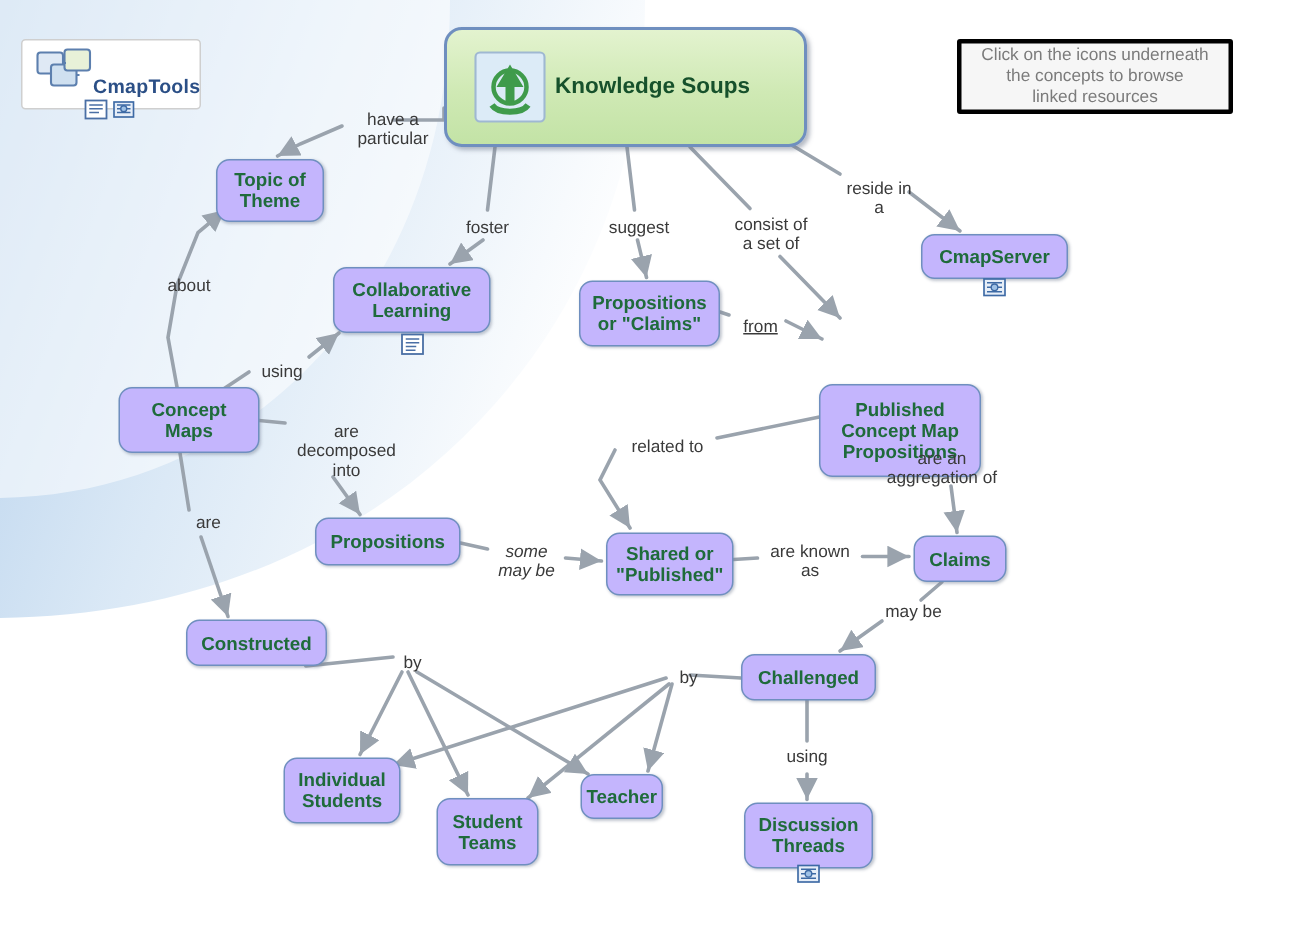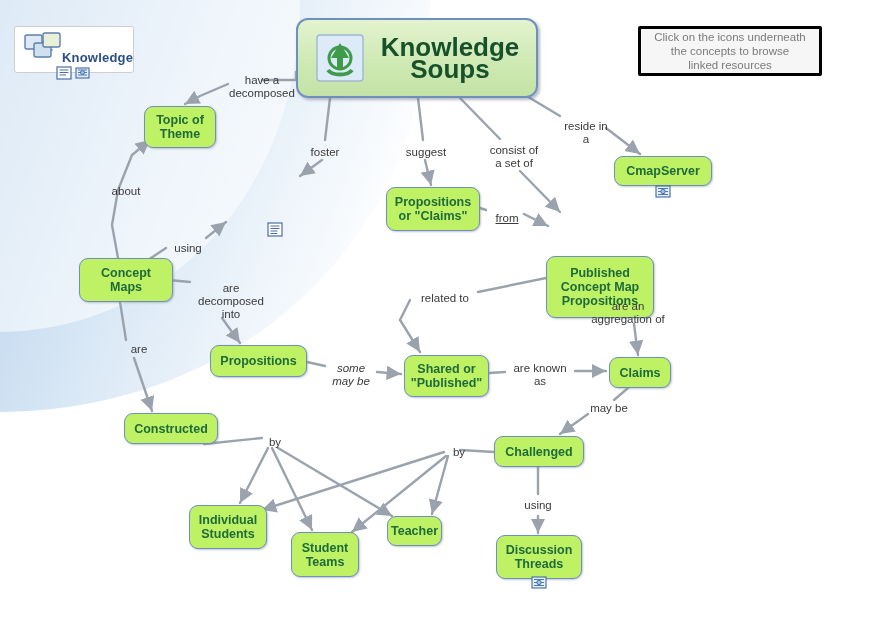--- a/index.html
+++ b/index.html
@@ -32,39 +32,39 @@
     width: 876px;
     height: 629px;
     pointer-events: none;
   }
   
   .node {
     position: absolute;
     box-sizing: border-box;
     border: 1px solid #6f8fbf;
     border-radius: 9px;
-    background: #bef264;
+    background: #c4b5fd;
     color: #1f6b3b;
     font-size: 12.5px;
     line-height: 14px;
     text-align: center;
     display: flex;
     align-items: center;
     justify-content: center;
     padding: 3px 6px;
     box-shadow: 1px 1px 2px rgba(120,130,150,0.45);
     white-space: pre-line;
     font-weight: bold;
   }
   .node.root {
     border: 2px solid #6f8fbf;
     border-radius: 12px;
     background: linear-gradient(to bottom, #e3f3cf 0%, #cfe9b4 55%, #c3e3a6 100%);
     color: #16512b;
-    font-size: 26px;
+    font-size: 15px;
     line-height: 22px;
     font-weight: bold;
     justify-content: flex-start;
     padding-left: 72px;
     box-shadow: 2px 2px 3px rgba(110,120,140,0.5);
   }
   
   .linklabel {
     position: absolute;
     color: #3a3a3a;
@@ -207,21 +207,21 @@
     </g>
   </svg>
 
   <div id="logo-panel"></div>
   <svg style="position:absolute;left:22px;top:30px;width:42px;height:38px;" viewBox="0 0 42 38">
     <rect x="3" y="5" width="17" height="14" rx="2" fill="#dfe9f5" stroke="#5c7fae" stroke-width="1.4"></rect>
     <rect x="12" y="13" width="17" height="14" rx="2" fill="#cfe0f0" stroke="#5c7fae" stroke-width="1.4"></rect>
     <rect x="21" y="3" width="17" height="14" rx="2" fill="#e8f1d8" stroke="#5c7fae" stroke-width="1.4"></rect>
     <path d="M20,12 L22,12 M29,20 L31,20" stroke="#5c7fae" stroke-width="1.2"></path>
   </svg>
-  <div id="logo-text">Knowledge</div>
+  <div id="logo-text">CmapTools</div>
   <svg class="resicon" style="left:56px;top:66px;width:17px;height:14px;" viewBox="0 0 17 14">
     <rect x="1" y="1" width="14" height="12" fill="#ffffff" stroke="#4a6fa5" stroke-width="1.2"></rect>
     <path d="M3.5,4 H12.5 M3.5,6.5 H12.5 M3.5,9 H10" stroke="#4a6fa5" stroke-width="1"></path>
   </svg>
   <svg class="resicon" style="left:74px;top:66px;width:17px;height:14px;" viewBox="0 0 17 14">
     <rect x="2" y="2" width="13" height="10" fill="#e6eef8" stroke="#3d6aa5" stroke-width="1.1"></rect>
     <path d="M4,4 H13 M4,6.5 H13 M4,9 H13" stroke="#3d6aa5" stroke-width="0.9"></path>
     <circle cx="8.5" cy="6.5" r="2" fill="#9ec1e6" stroke="#3d6aa5" stroke-width="0.9"></circle>
   </svg>
 
@@ -237,20 +237,24 @@
     <path d="M24,9 L33,24 L27,24 L27,34 L21,34 L21,24 L15,24 Z" fill="#3f9b4b"></path>
     <path d="M12,36 C16,42 32,42 36,36" stroke="#3f9b4b" stroke-width="4" fill="none"></path>
     <circle cx="24" cy="24" r="11" fill="none" stroke="#3f9b4b" stroke-width="3"></circle>
   </svg>
 
   <div class="node" style="left:144px;top:106px;width:72px;height:42px;">
     <span>Topic of
 Theme</span>
   </div>
 
+  <div class="node" style="left:222px;top:178px;width:105px;height:44px;">
+    <span>Collaborative
+Learning</span>
+  </div>
   <svg class="resicon" style="left:266px;top:222px;" viewBox="0 0 18 15">
     <rect x="2" y="1" width="14" height="13" fill="#ffffff" stroke="#4a6fa5" stroke-width="1.2"></rect>
     <path d="M4.5,4 H13.5 M4.5,6.5 H13.5 M4.5,9 H11.5 M4.5,11.5 H11" stroke="#4a6fa5" stroke-width="1"></path>
   </svg>
 
   <div class="node" style="left:386px;top:187px;width:94px;height:44px;">
     <span>Propositions
 or "Claims"</span>
   </div>
 
@@ -313,21 +317,21 @@
     <span>Discussion
 Threads</span>
   </div>
   <svg class="resicon" style="left:530px;top:575px;" viewBox="0 0 18 15">
     <rect x="2" y="2" width="14" height="11" fill="#e6eef8" stroke="#3d6aa5" stroke-width="1.1"></rect>
     <path d="M4,4.5 H14 M4,7.5 H14 M4,10.5 H14" stroke="#3d6aa5" stroke-width="0.9"></path>
     <circle cx="9" cy="7.5" r="2.2" fill="#9ec1e6" stroke="#3d6aa5" stroke-width="0.9"></circle>
   </svg>
 
   <div class="linklabel" style="left:228px;top:74px;width:68px;">have a
-decomposed</div>
+particular</div>
   <div class="linklabel" style="left:554px;top:120px;width:64px;">reside in
 a</div>
   <div class="linklabel" style="left:303px;top:146px;width:44px;">foster</div>
   <div class="linklabel" style="left:400px;top:146px;width:52px;">suggest</div>
   <div class="linklabel" style="left:482px;top:144px;width:64px;">consist of
 a set of</div>
   <div class="linklabel" style="left:104px;top:185px;width:44px;">about</div>
   <div class="linklabel" style="left:490px;top:212px;width:34px;text-decoration:underline;">from</div>
   <div class="linklabel" style="left:168px;top:242px;width:40px;">using</div>
   <div class="linklabel" style="left:191px;top:282px;width:80px;">are

